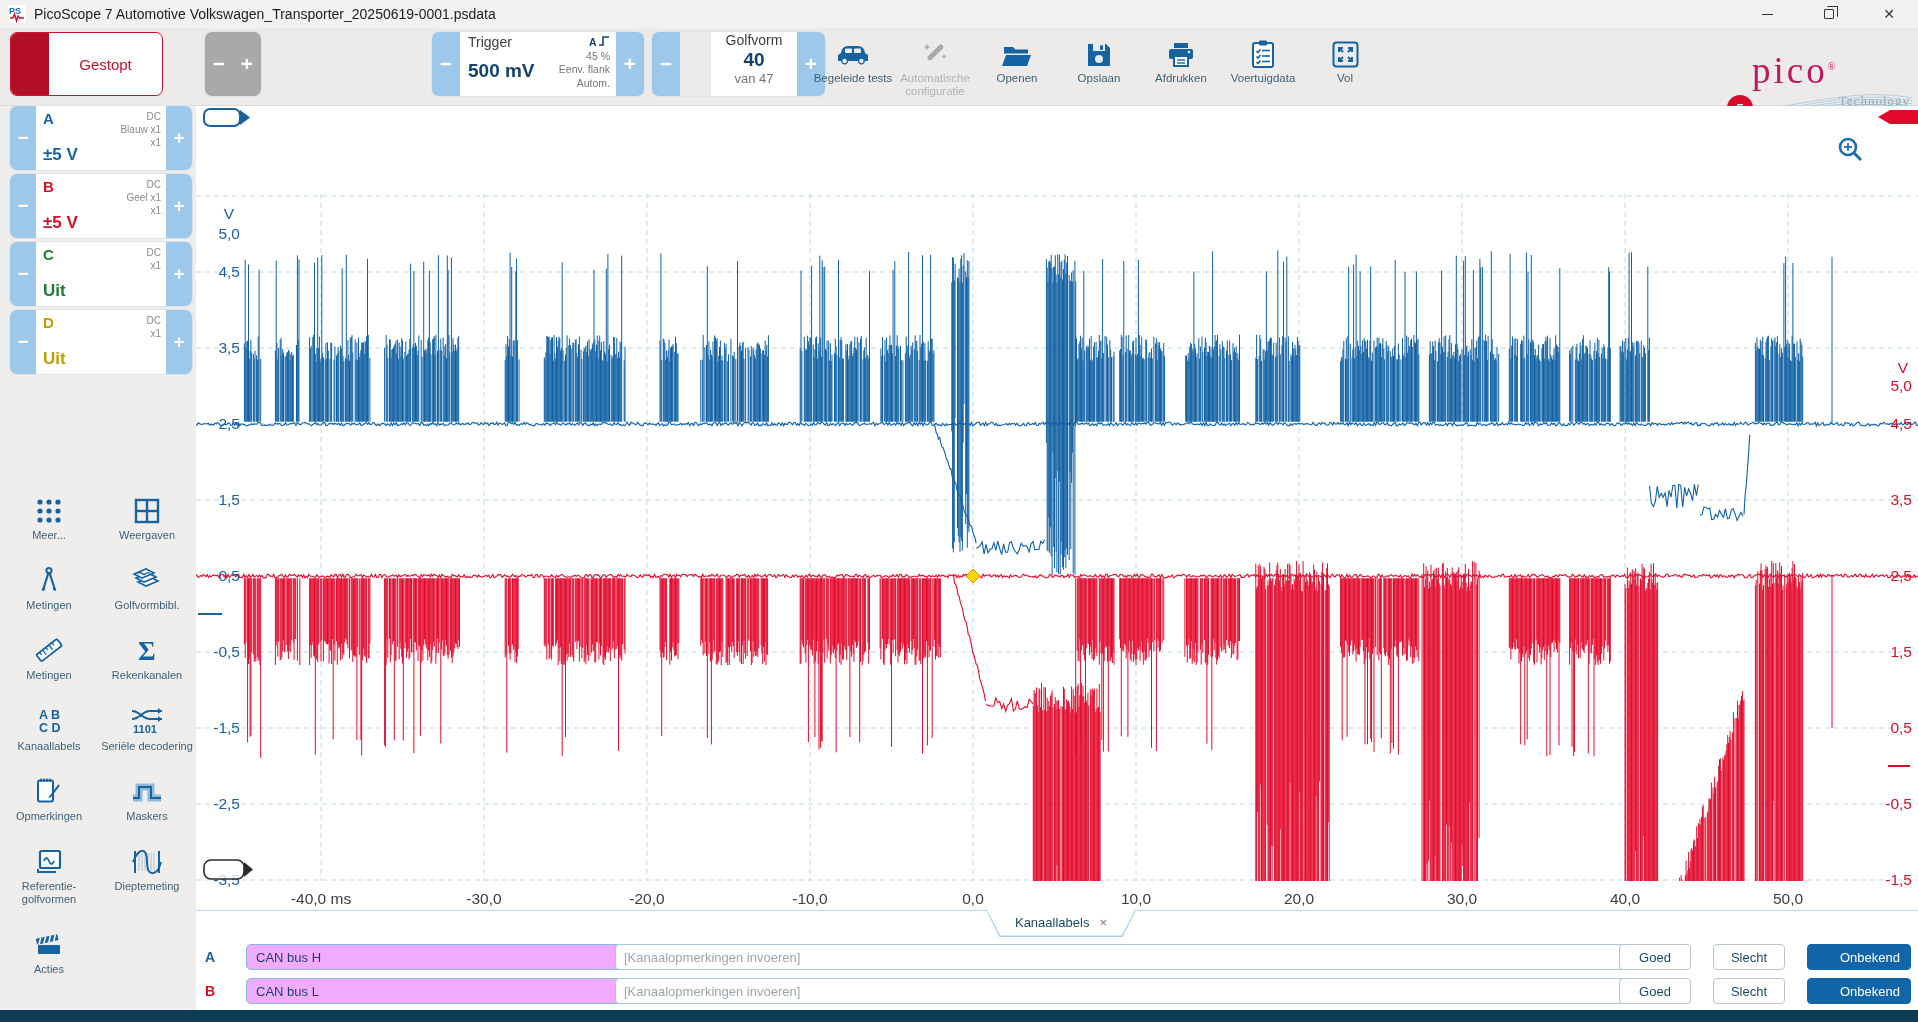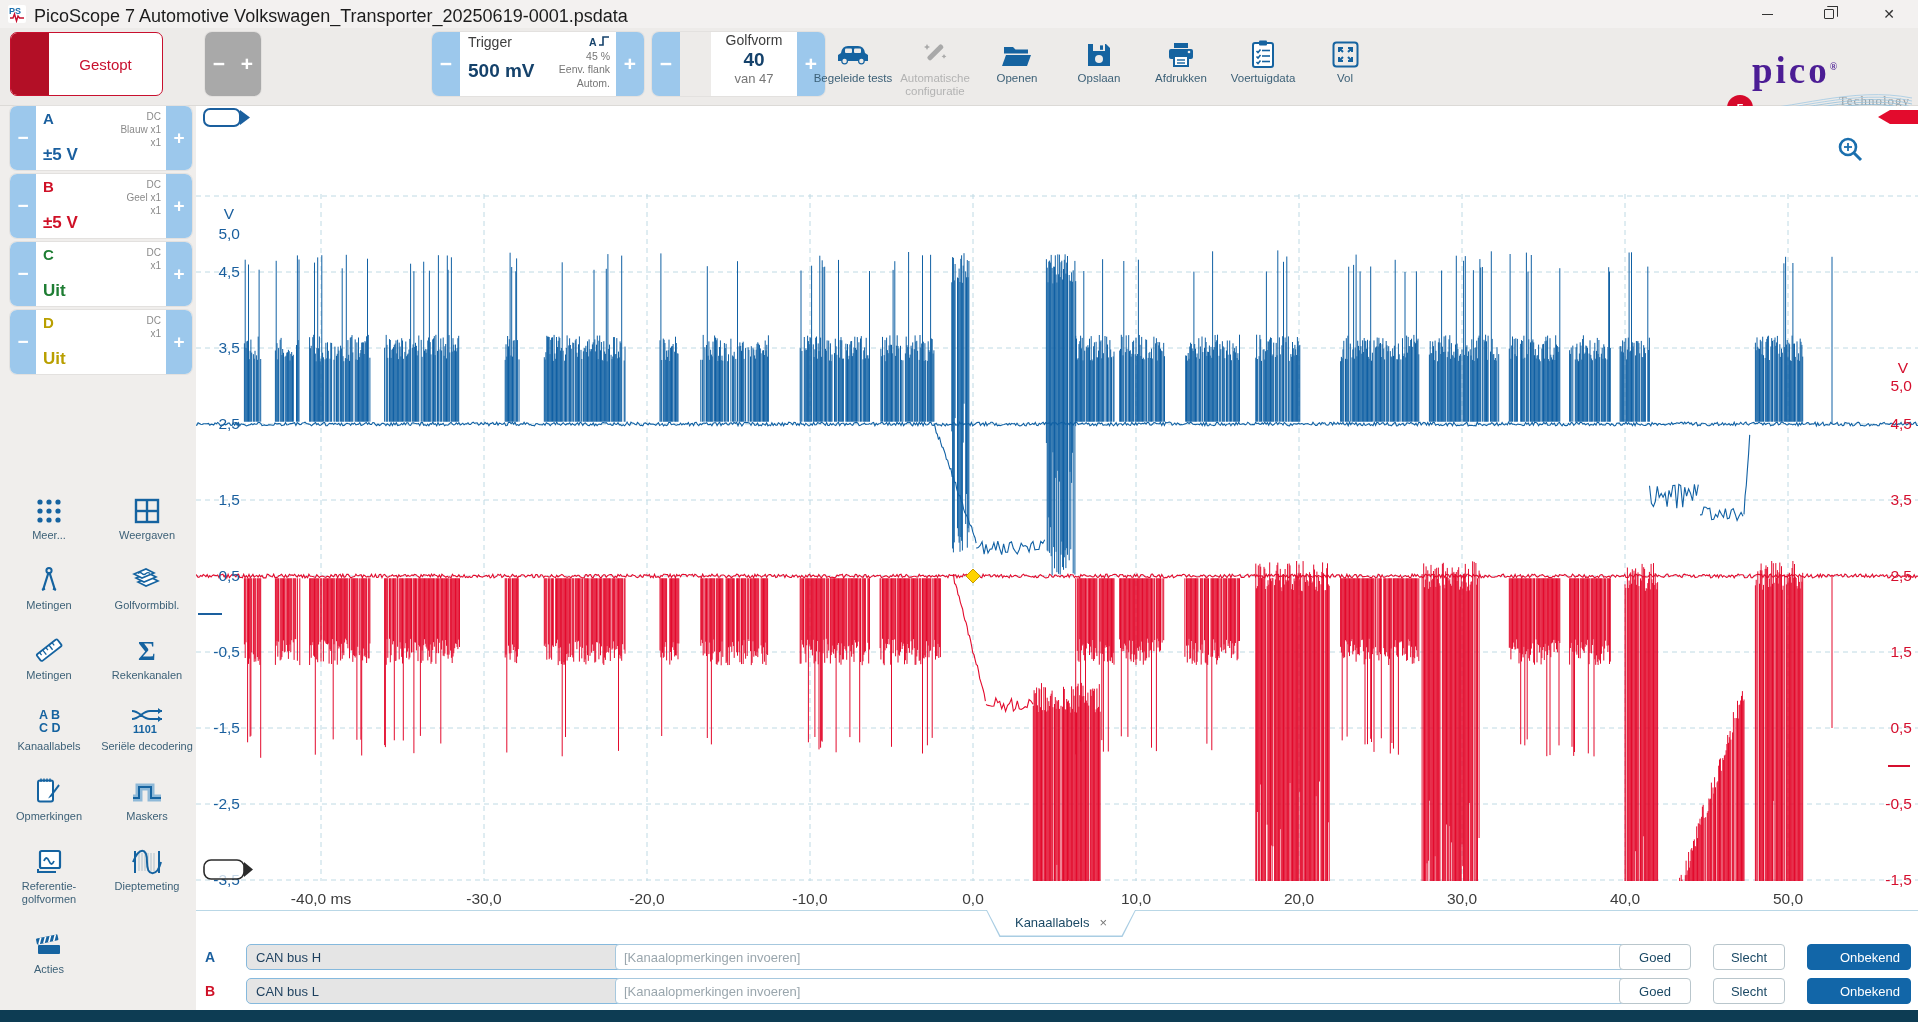--- a/index.html
+++ b/index.html
@@ -2,21 +2,21 @@
 <html><head>
 <meta charset="utf-8">
 <style>
   * { margin:0; padding:0; box-sizing:border-box; }
   html,body { width:1918px; height:1022px; overflow:hidden; font-family:"Liberation Sans", sans-serif; background:#f1efee; }
   #app { position:relative; width:1918px; height:1022px; background:#f1efee; }
 
   
   #titlebar { position:absolute; left:0; top:0; width:1918px; height:28px; background:#f3f1f0; }
   #title-icon { position:absolute; left:8px; top:5px; width:18px; height:18px; }
-  #title-text { position:absolute; left:34px; top:6px; font-size:18px; color:#1c1c1c; }
+  #title-text { position:absolute; left:34px; top:6px; font-size:14px; color:#1c1c1c; }
   .winbtn { position:absolute; top:0; width:46px; height:28px; display:flex; align-items:center; justify-content:center; color:#333; cursor:default; }
   #btn-min{ left:1744px; } #btn-max{ left:1806px; } #btn-close{ left:1866px; font-size:14px; }
   #btn-min .bar{ width:11px; height:0; border-top:1.4px solid #333; }
   #btn-max .box{ width:10px; height:10px; border:1.3px solid #333; border-radius:1px; position:relative; }
   #btn-max .box::before{ content:""; position:absolute; left:2px; top:-4px; width:10px; height:10px; border:1.3px solid #333; border-left:none; border-bottom:none; border-radius:1px;}
 
   
   #toolbar { position:absolute; left:0; top:28px; width:1918px; height:78px; background:#edebe9; border-bottom:1px solid #dcdad7; }
   #stop-btn { position:absolute; left:10px; top:4px; width:153px; height:64px; background:#fff; border:1.5px solid #c8102e; border-radius:7px; overflow:hidden; cursor:pointer;text-decoration:underline; }
   #stop-btn .redblock{ position:absolute; left:0; top:0; bottom:0; width:38px; background:#b30f26; }
@@ -38,21 +38,21 @@
   #wave-panel .sub { font-size:13px; color:#767676; }
 
   #tool-icons { position:absolute; left:812px; top:6px; display:flex; }
   .tool-item { width:82px; text-align:center; cursor:pointer; }
   .tool-item .ico { height:34px; display:flex; align-items:flex-end; justify-content:center; }
   .tool-item .tlabel { font-size:11.5px; color:#3c6077; margin-top:4px; line-height:1.15; }
   .tool-item.disabled .tlabel { color:#b3b3b3; }
 
   #notif-badge { position:absolute; left:1727px; top:67px; width:26px; height:26px; border-radius:50%; background:#d60a2b; color:#fff; font-size:13px; font-weight:bold; display:flex; align-items:center; justify-content:center; }
   #brand { position:absolute; left:1752px; top:24px; width:158px; height:78px; }
-  #brand .pico { font-family:"Liberation Serif", serif; font-weight:bold; font-size:37px; color:#4c1d95; letter-spacing:3px; line-height:1; }
+  #brand .pico { font-family:"Liberation Serif", serif; font-weight:normal; font-size:37px; color:#be185d; letter-spacing:3px; line-height:1; }
   #brand .reg { font-size:10px; vertical-align:super; letter-spacing:0; }
   #brand .tech { font-family:"Liberation Serif", serif; font-size:13px; color:#9a9a9a; text-align:right; margin-top:4px; letter-spacing:1px; }
   #brand svg.waves { position:absolute; left:-10px; top:30px; }
 
   
   #sidebar { position:absolute; left:0; top:106px; width:196px; bottom:12px; background:#f0eeec; }
   .chan-card { position:absolute; left:10px; width:182px; height:64px; background:#fff; border-radius:7px; box-shadow:0 0 0 1px #e3e1df; cursor:pointer; }
   .chan-card .minus, .chan-card .plus { position:absolute; top:0; bottom:0; width:26px; background:#9cc8ec; color:#fff; font-size:19px; font-weight:bold; display:flex; align-items:center; justify-content:center; }
   .chan-card .minus { left:0; border-radius:7px 0 0 7px; }
   .chan-card .plus { right:0; border-radius:0 7px 7px 0; }
@@ -73,21 +73,21 @@
   #bottom-sep { position:absolute; left:196px; top:910px; width:1722px; height:0; border-top:1px solid #b9d7e6; }
   #bottom-panel { position:absolute; left:196px; top:911px; width:1722px; height:99px; background:#fff; }
   #kanaal-tab { position:absolute; left:790px; top:-1px; width:150px; height:27px; }
   #kanaal-tab .outer { position:absolute; inset:0; background:#a9cde3; clip-path:polygon(0 0,100% 0,91% 100%,9% 100%); }
   #kanaal-tab .inner { position:absolute; left:1px; right:1px; top:0; bottom:1.5px; background:#fff; clip-path:polygon(0 0,100% 0,91% 100%,9% 100%); display:flex; align-items:center; justify-content:center; gap:10px; }
   #kanaal-tab .tabtxt { font-size:13px; color:#1b4965; }
   #kanaal-tab .tabx { font-size:13px; color:#777; cursor:pointer; }
 
   .label-row { position:absolute; left:0; width:1722px; height:27px; }
   .label-row .chan { position:absolute; left:9px; top:5px; font-size:14px; font-weight:bold; }
-  .label-row .dd { position:absolute; left:50px; top:0; width:424px; height:26px; border:1.5px solid #85b9dd; border-radius:5px; background:#e5e5e5; font-size:13px; color:#1c3f5e; display:flex; align-items:center; padding:0 9px; cursor:pointer; }
+  .label-row .dd { position:absolute; left:50px; top:0; width:424px; height:26px; border:1.5px solid #85b9dd; border-radius:5px; background:#f0abfc; font-size:13px; color:#1c3f5e; display:flex; align-items:center; padding:0 9px; cursor:pointer; }
   .label-row .dd .arrow { position:absolute; right:9px; font-size:10px; color:#15568c; }
   .label-row .comment { position:absolute; left:419px; top:0; width:1046px; height:26px; border:1px solid #a6c8de; border-radius:4px; background:#fff; font-size:13px; color:#9aa6ad; display:flex; align-items:center; padding:0 8px; }
   .label-row .ratings { position:absolute; right:7px; top:0; display:flex; gap:22px; }
   .rate-btn { min-width:72px; height:26px; border:1px solid #b9c6cc; border-radius:4px; background:#fff; color:#1b4965; font-size:13px; display:flex; align-items:center; justify-content:center; padding:0 10px; cursor:pointer; }
   .rate-btn.selected { background:#1266a8; border-color:#1266a8; color:#fff;padding-left:32px; }
 
   #footer { position:absolute; left:0; top:1010px; width:1918px; height:12px; background:#0d3c53; }
 </style>
 </head>
 <body>

